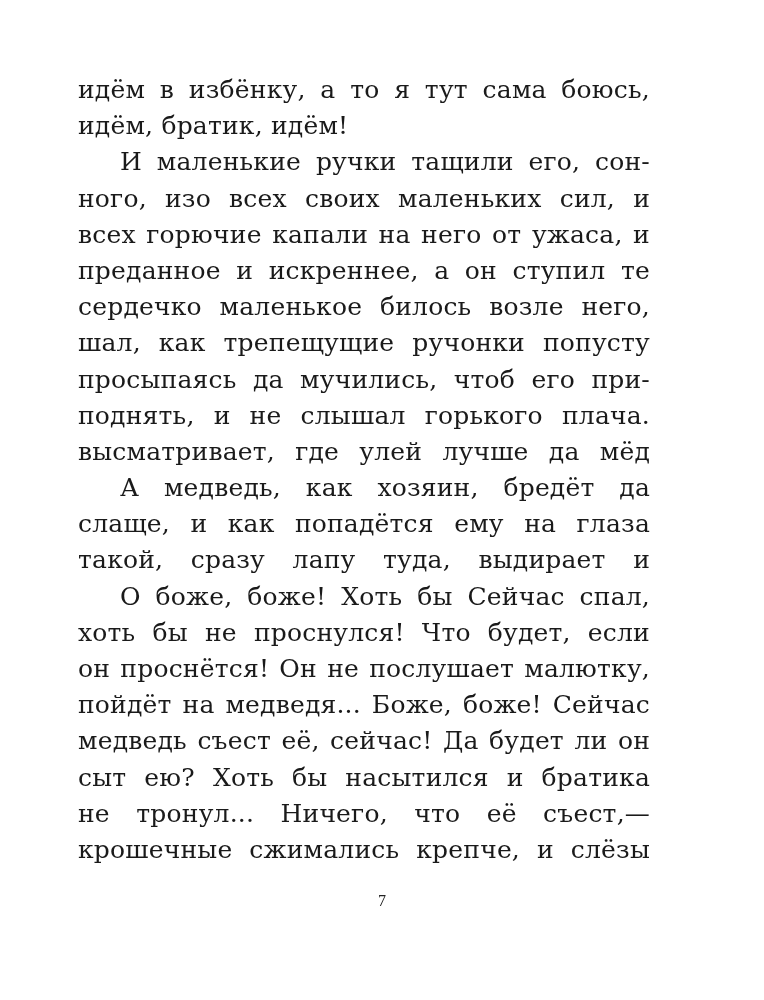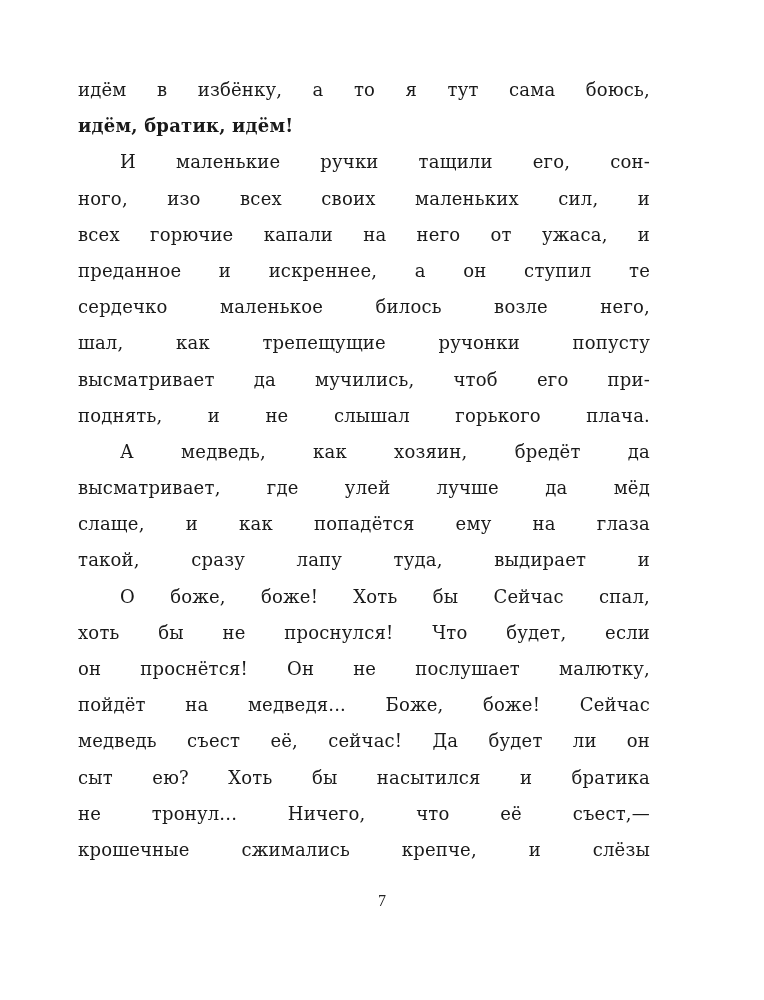--- a/index.html
+++ b/index.html
@@ -7,25 +7,25 @@
     width: 764px; height: 1000px; background: #ffffff;
     position: relative; overflow: hidden;
   }
   .page {
     position: absolute; left: 78px; top: 72px; width: 572px;
     font-family: "DejaVu Serif", "Liberation Serif", serif;
     color: #1a1a1a;
   }
   .line {
     display: block; height: 36.2px; line-height: 36.2px;
-    font-size: 18px; white-space: nowrap;
+    font-size: 25px; white-space: nowrap;
     text-align: justify; text-align-last: justify;
     letter-spacing: 0.2px;
   }
-  .line.last { text-align-last: left; font-weight: bold; }
+  .line.last { text-align-last: left; }
   .line.indent { padding-left: 42px; }
   .page-number {
     position: absolute; left: 0; width: 764px; top: 892px;
     text-align: center;
     font-family: "Liberation Serif", serif; font-size: 16px; color: #222;
   }
 </style>
 </head>
 <body>
 
@@ -36,27 +36,27 @@
     <span class="line last">идём, братик, идём!</span>
   </div>
 
   <div>
     <span class="line indent">И маленькие ручки тащили его, сон-</span>
     <span class="line">ного, изо всех своих маленьких сил, и</span>
     <span class="line">всех горючие капали на него от ужаса, и</span>
     <span class="line">преданное и искреннее, а он ступил те</span>
     <span class="line">сердечко маленькое билось возле него,</span>
     <span class="line">шал, как трепещущие ручонки попусту</span>
-    <span class="line">высматривает да мучились, чтоб его при-</span>
+    <span class="line">просыпаясь да мучились, чтоб его при-</span>
     <span class="line">поднять, и не слышал горького плача.</span>
   </div>
 
   <div>
+    <span class="line">высматривает, где улей лучше да мёд</span>
     <span class="line indent">А медведь, как хозяин, бредёт да</span>
-    <span class="line">высматривает, где улей лучше да мёд</span>
     <span class="line">слаще, и как попадётся ему на глаза</span>
     <span class="line">такой, сразу лапу туда, выдирает и</span>
   </div>
 
   <div>
     <span class="line indent">О боже, боже! Хоть бы Сейчас спал,</span>
     <span class="line">хоть бы не проснулся! Что будет, если</span>
     <span class="line">он проснётся! Он не послушает малютку,</span>
     <span class="line">пойдёт на медведя... Боже, боже! Сейчас</span>
     <span class="line">медведь съест её, сейчас! Да будет ли он</span>

